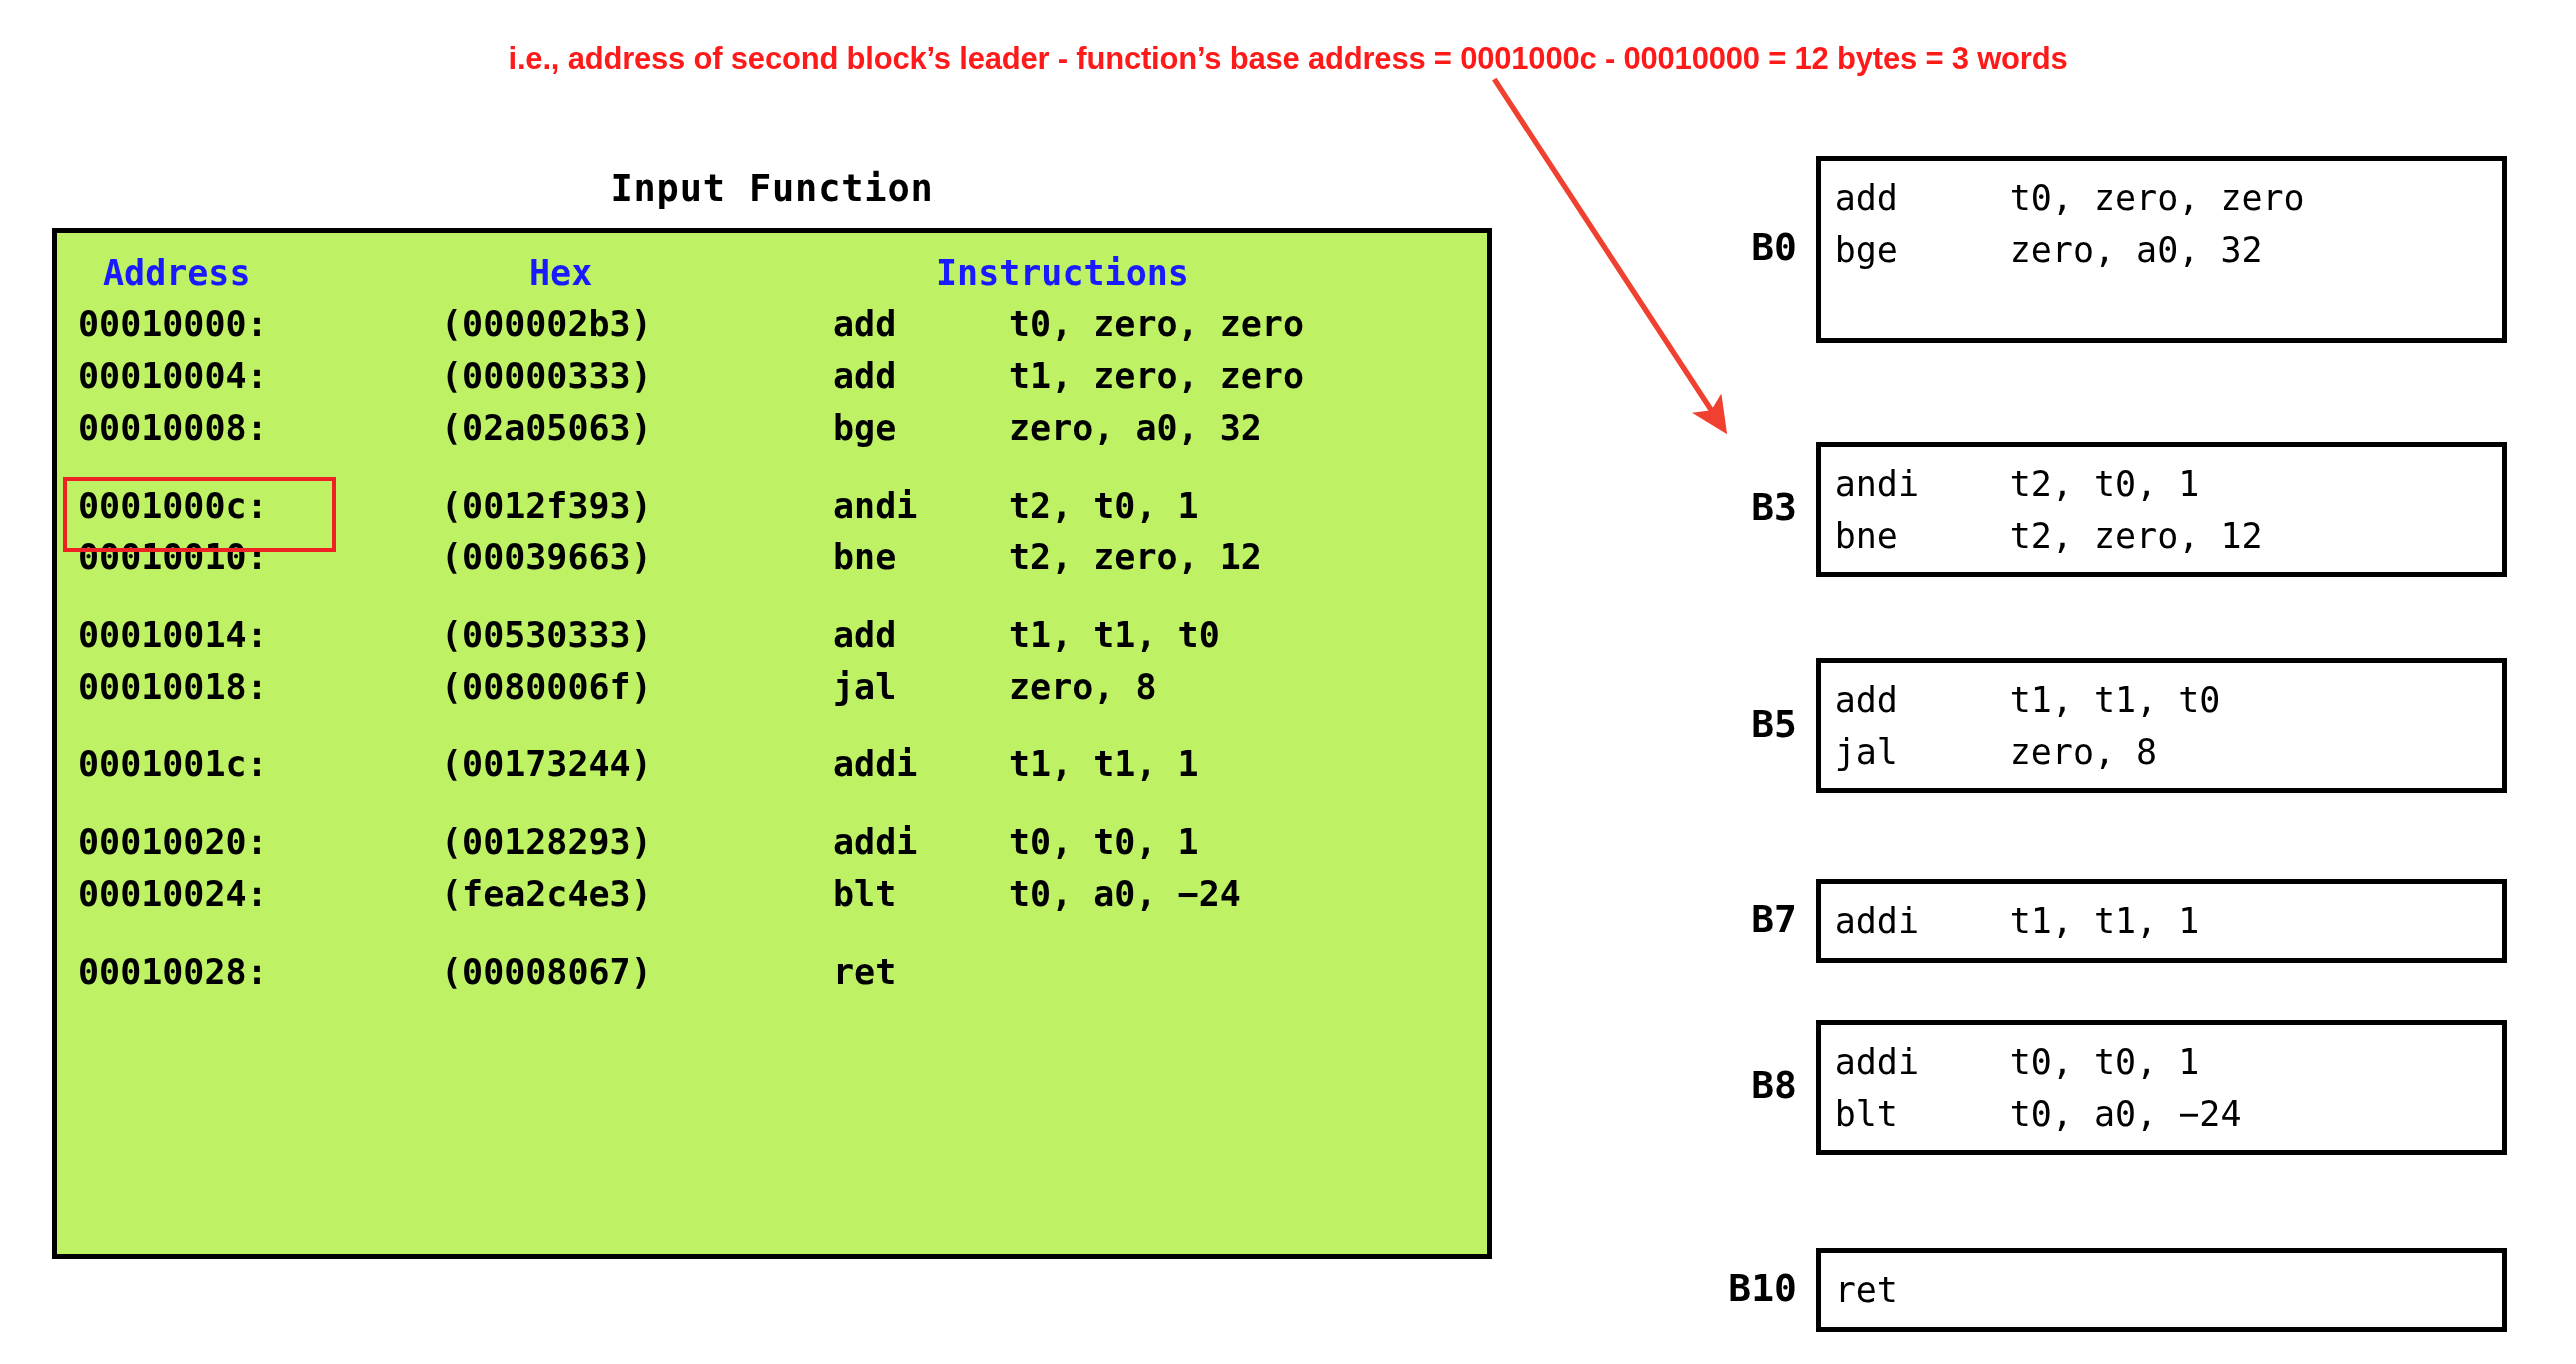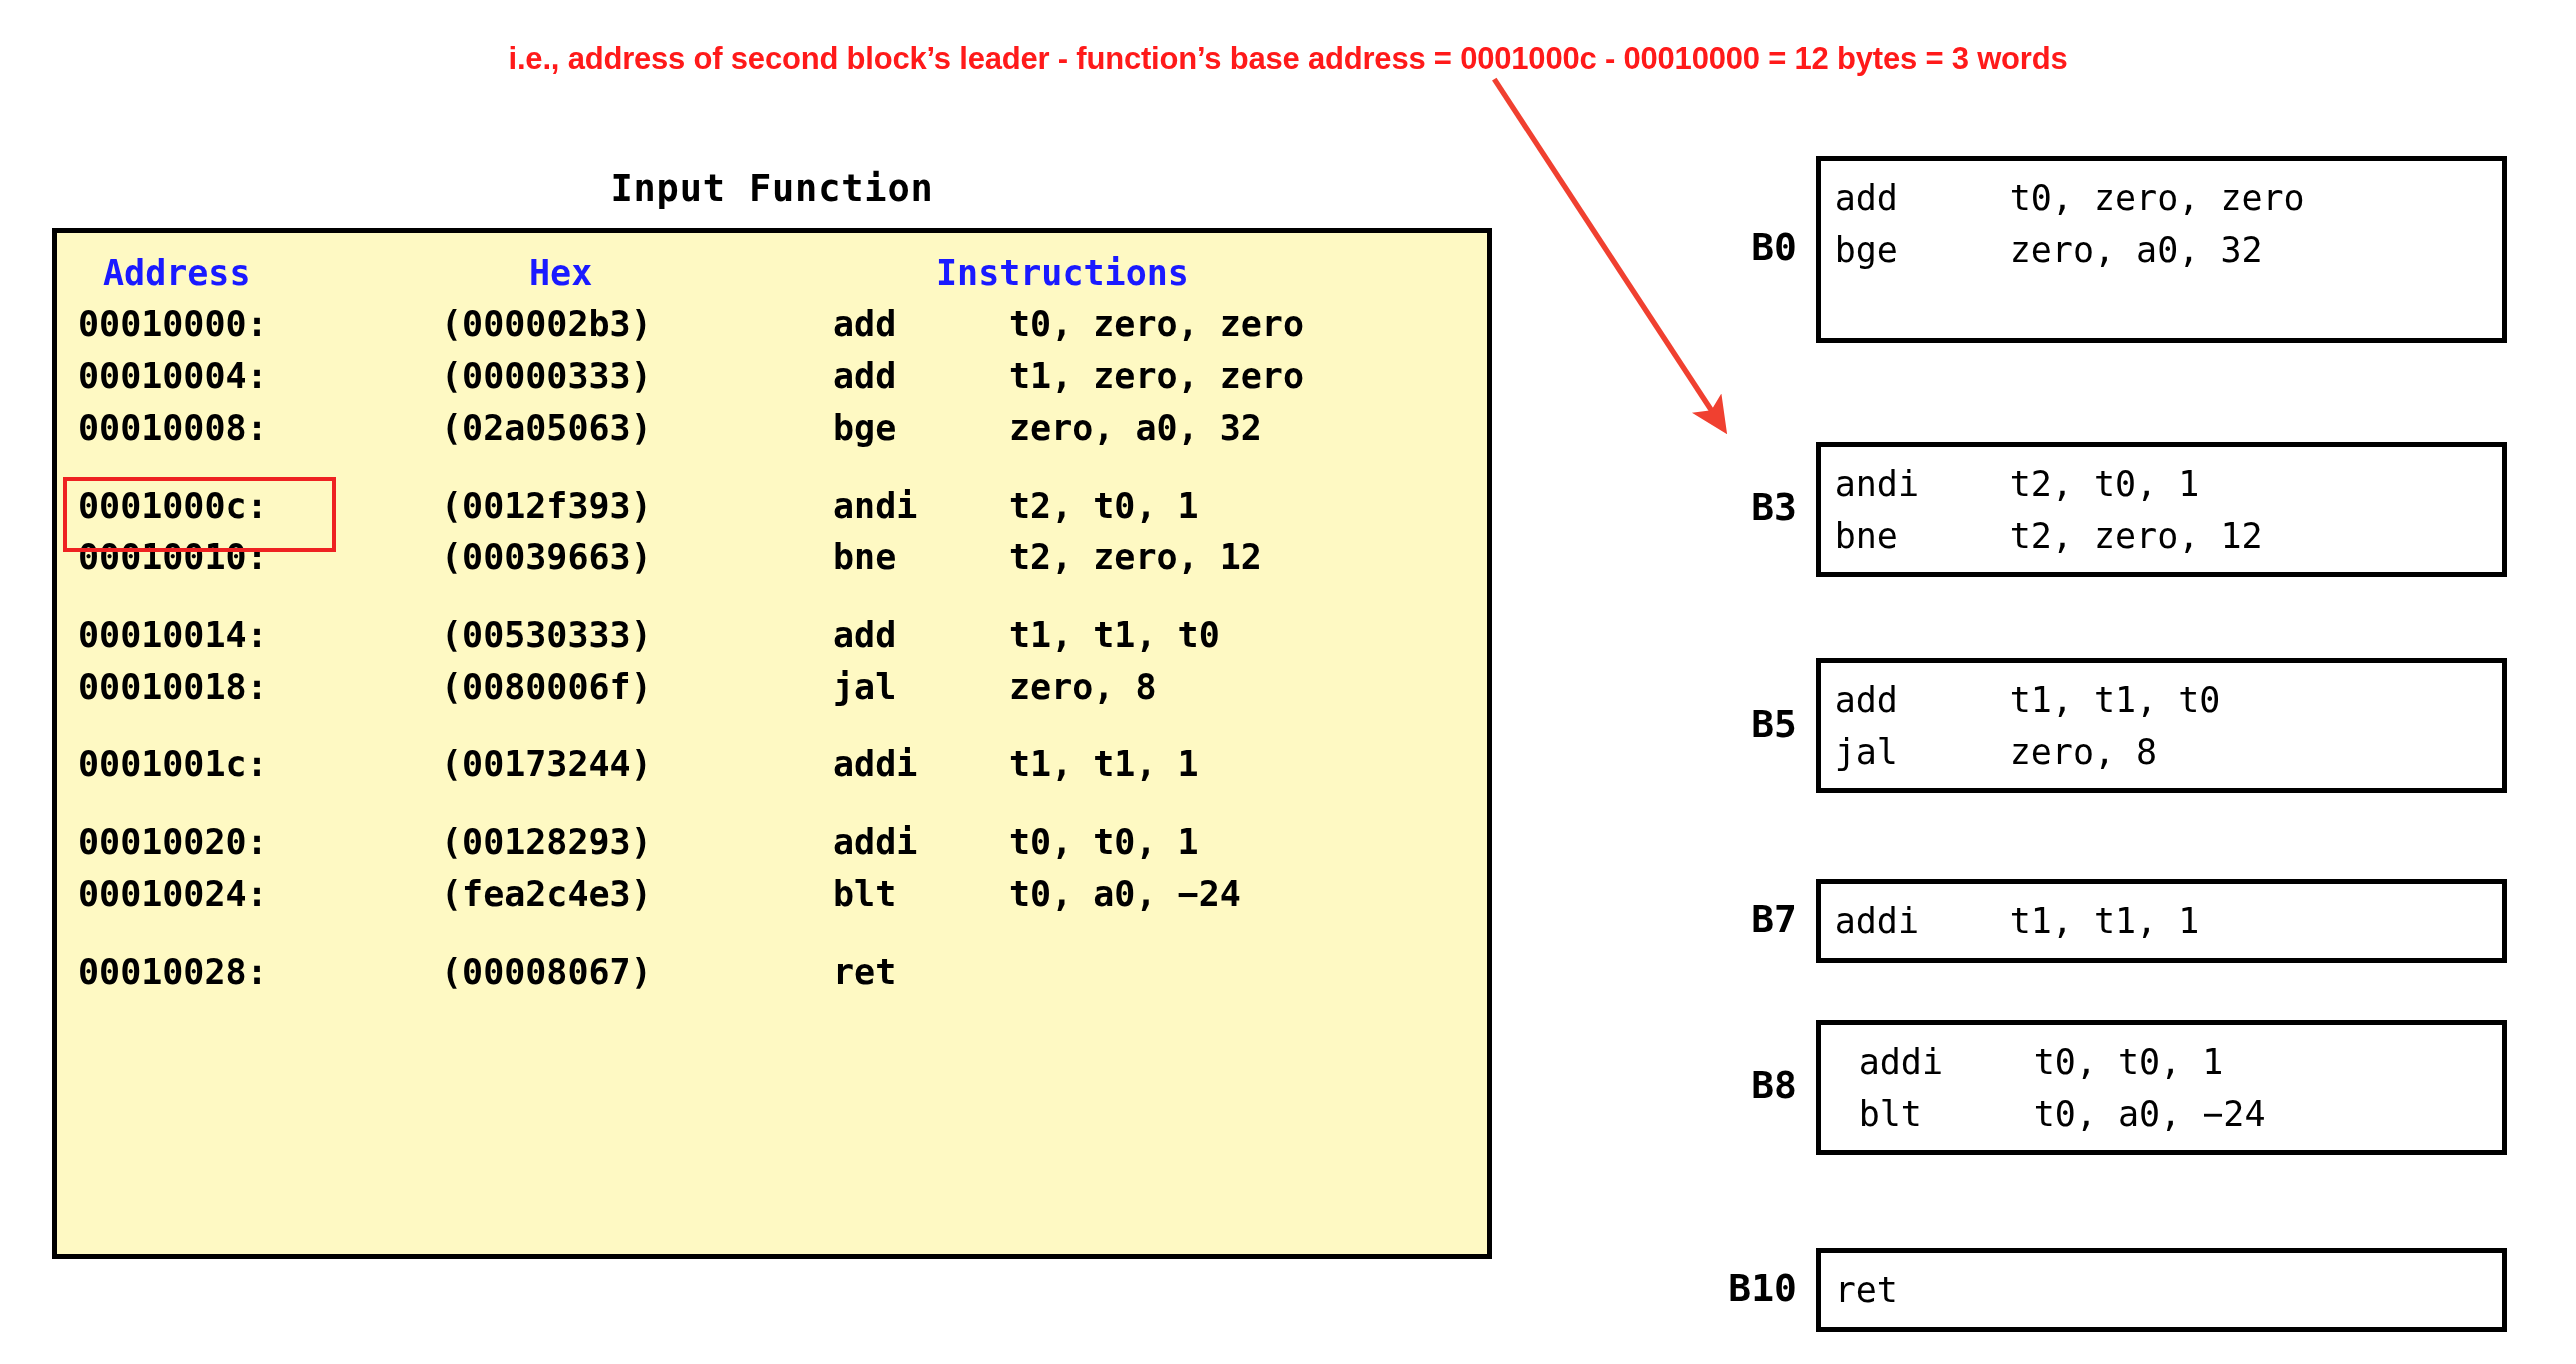--- a/index.html
+++ b/index.html
@@ -54,21 +54,21 @@
     letter-spacing: 0.8px;
   }
   #listing-table {
     position: absolute;
     left: 52px;
     top: 228px;
     width: 1440px;
     height: 1031px;
     border: 5.3px solid #000000;
     box-sizing: border-box;
-    background: #fef9c3;
+    background: #bef264;
   }
   .listing-row {
     position: absolute;
     left: 0;
     width: 100%;
     height: 52px;
     white-space: pre;
     font-family: "DejaVu Sans Mono", monospace;
     font-size: 35px;
     font-weight: bold;
@@ -169,21 +169,21 @@
     <div class="bb-label" style="top: 485px; left: 1675px; width: 122px;">B3</div>
     <div class="bb-box" style="top: 658px; height: 135px;">
       <div class="bb-line"><span class="bb-mnem">add</span><span>t1, t1, t0</span></div>
       <div class="bb-line"><span class="bb-mnem">jal</span><span>zero, 8</span></div>
     </div>
     <div class="bb-label" style="top: 702px; left: 1675px; width: 122px;">B5</div>
     <div class="bb-box" style="top: 879px; height: 84px;">
       <div class="bb-line"><span class="bb-mnem">addi</span><span>t1, t1, 1</span></div>
     </div>
     <div class="bb-label" style="top: 897px; left: 1675px; width: 122px;">B7</div>
-    <div class="bb-box" style="top: 1020px; height: 135px; padding-left: 24px;">
+    <div class="bb-box" style="top: 1020px; height: 135px;">
       <div class="bb-line"><span class="bb-mnem">addi</span><span>t0, t0, 1</span></div>
       <div class="bb-line"><span class="bb-mnem">blt</span><span>t0, a0, −24</span></div>
     </div>
     <div class="bb-label" style="top: 1063px; left: 1675px; width: 122px;">B8</div>
     <div class="bb-box" style="top: 1248px; height: 84px;">
       <div class="bb-line"><span class="bb-mnem">ret</span><span></span></div>
     </div>
     <div class="bb-label" style="top: 1266px; left: 1675px; width: 122px;">B10</div>
   </div>
 

